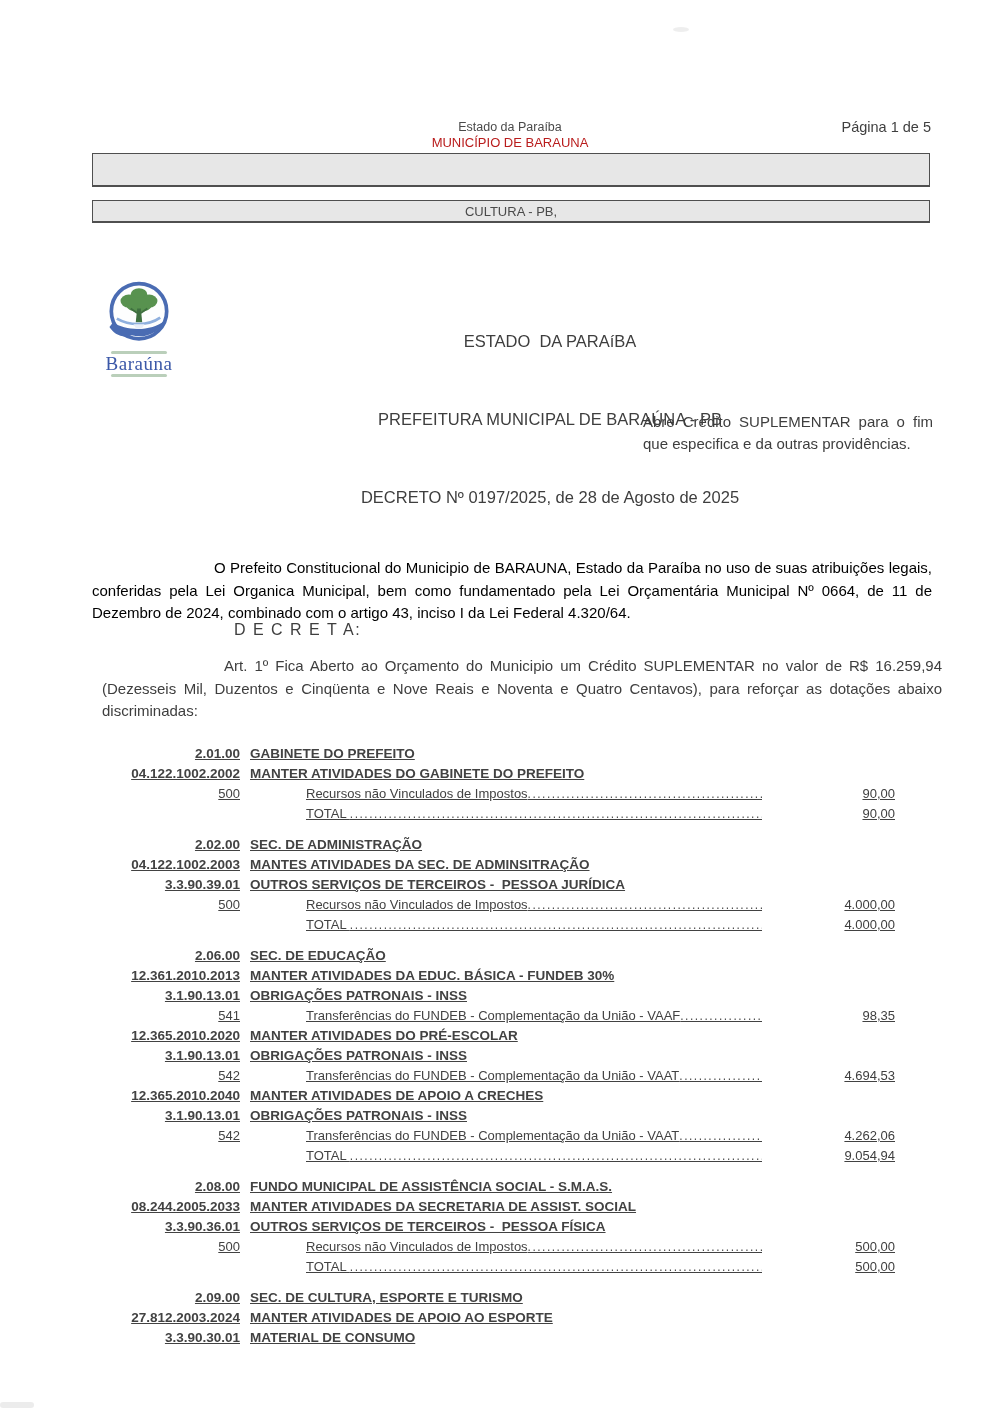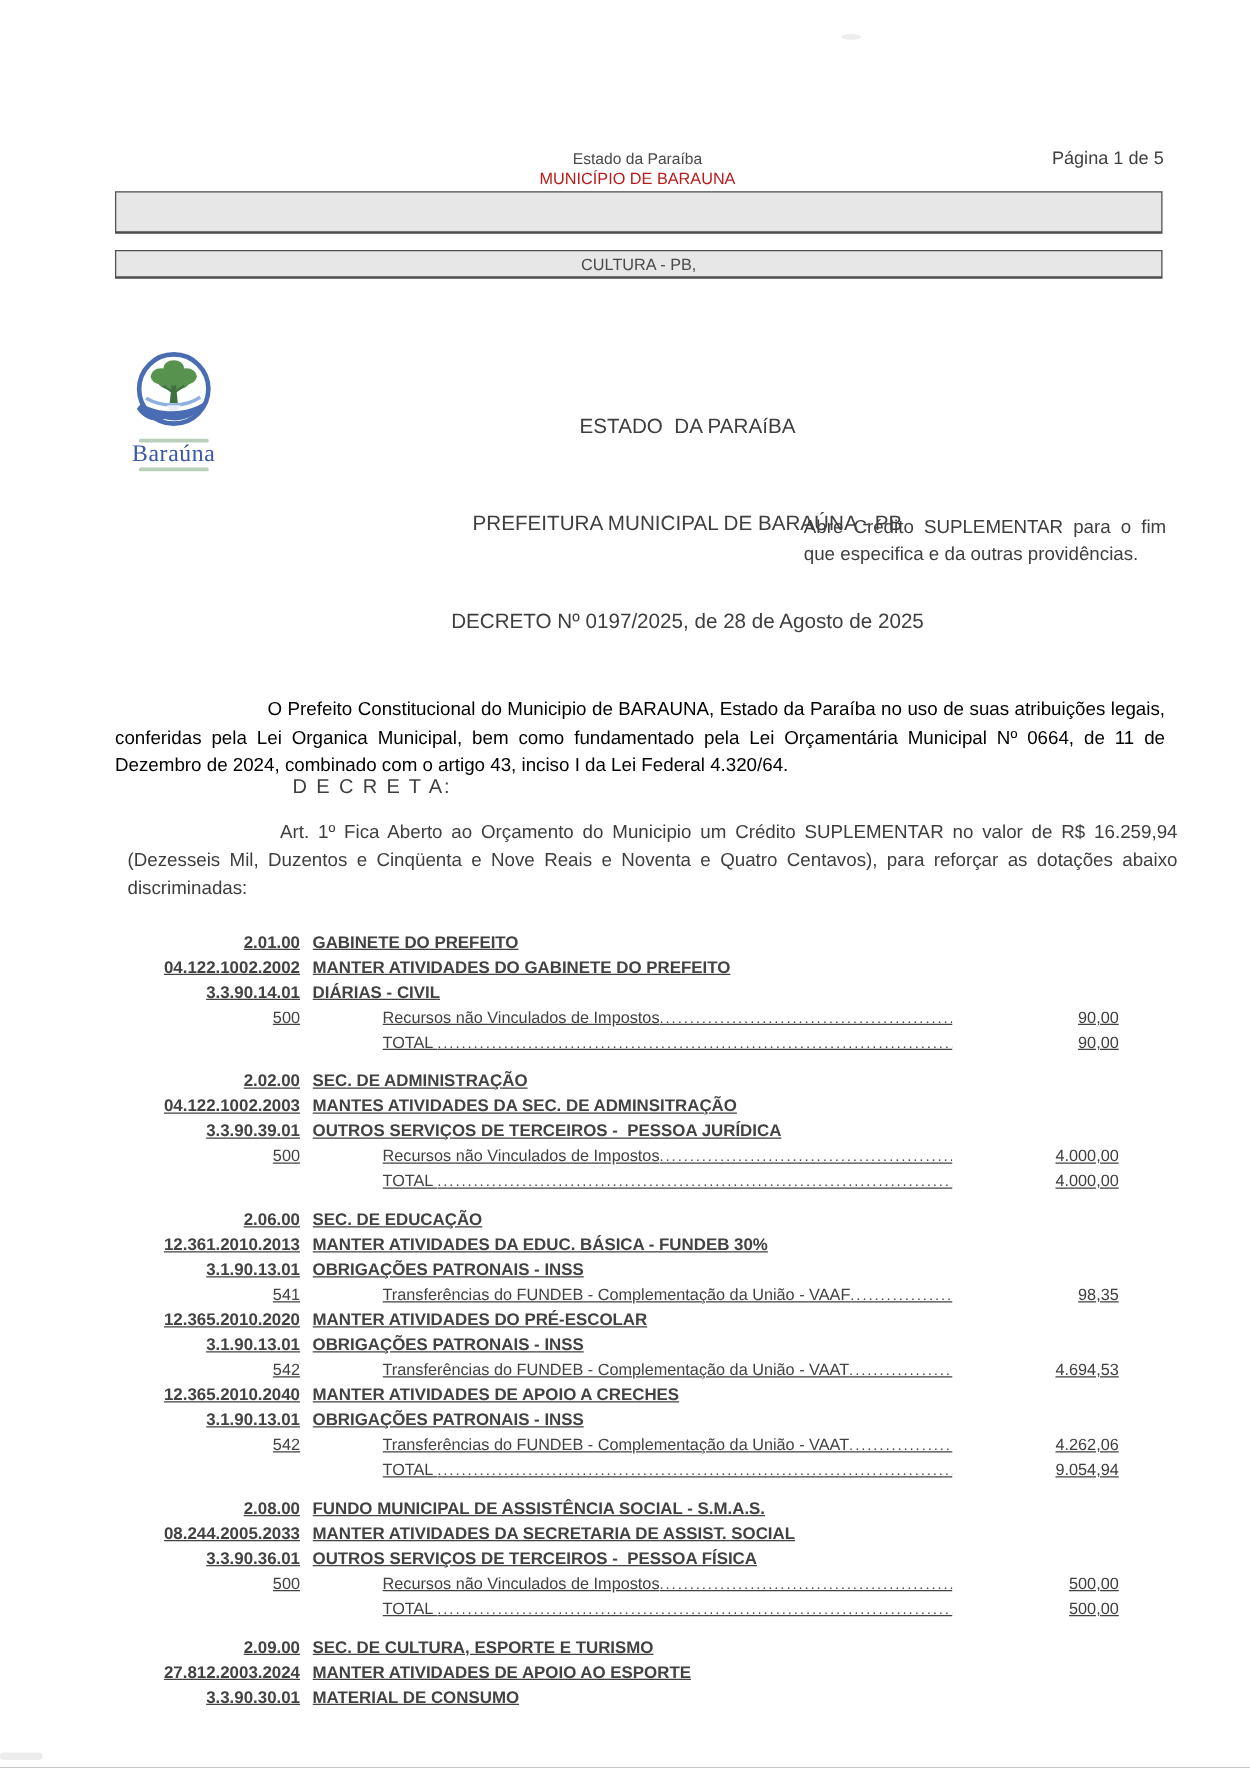--- a/index.html
+++ b/index.html
@@ -129,28 +129,20 @@
           <span class="t-val"></span>
         </div>
         <div class="t-row kind-header">
           <span class="t-code">04.122.1002.2002</span>
           <span class="t-sep"></span>
           <span class="t-main">
             <span class="t-desc">MANTER ATIVIDADES DO GABINETE DO PREFEITO</span>
           </span>
           <span class="t-val"></span>
         </div>
-        <div class="t-row kind-header">
-          <span class="t-code">3.3.90.14.01</span>
-          <span class="t-sep"></span>
-          <span class="t-main">
-            <span class="t-desc">DIÁRIAS - CIVIL</span>
-          </span>
-          <span class="t-val"></span>
-        </div>
         <div class="t-row kind-detail">
           <span class="t-code">500</span>
           <span class="t-sep"></span>
           <span class="t-main">
             <span class="t-desc">Recursos não Vinculados de Impostos</span>
             <span class="t-dots">............................................................................................................................................................................................................................................................................................................</span>
           </span>
           <span class="t-val">90,00</span>
         </div>
         <div class="t-row kind-total">

